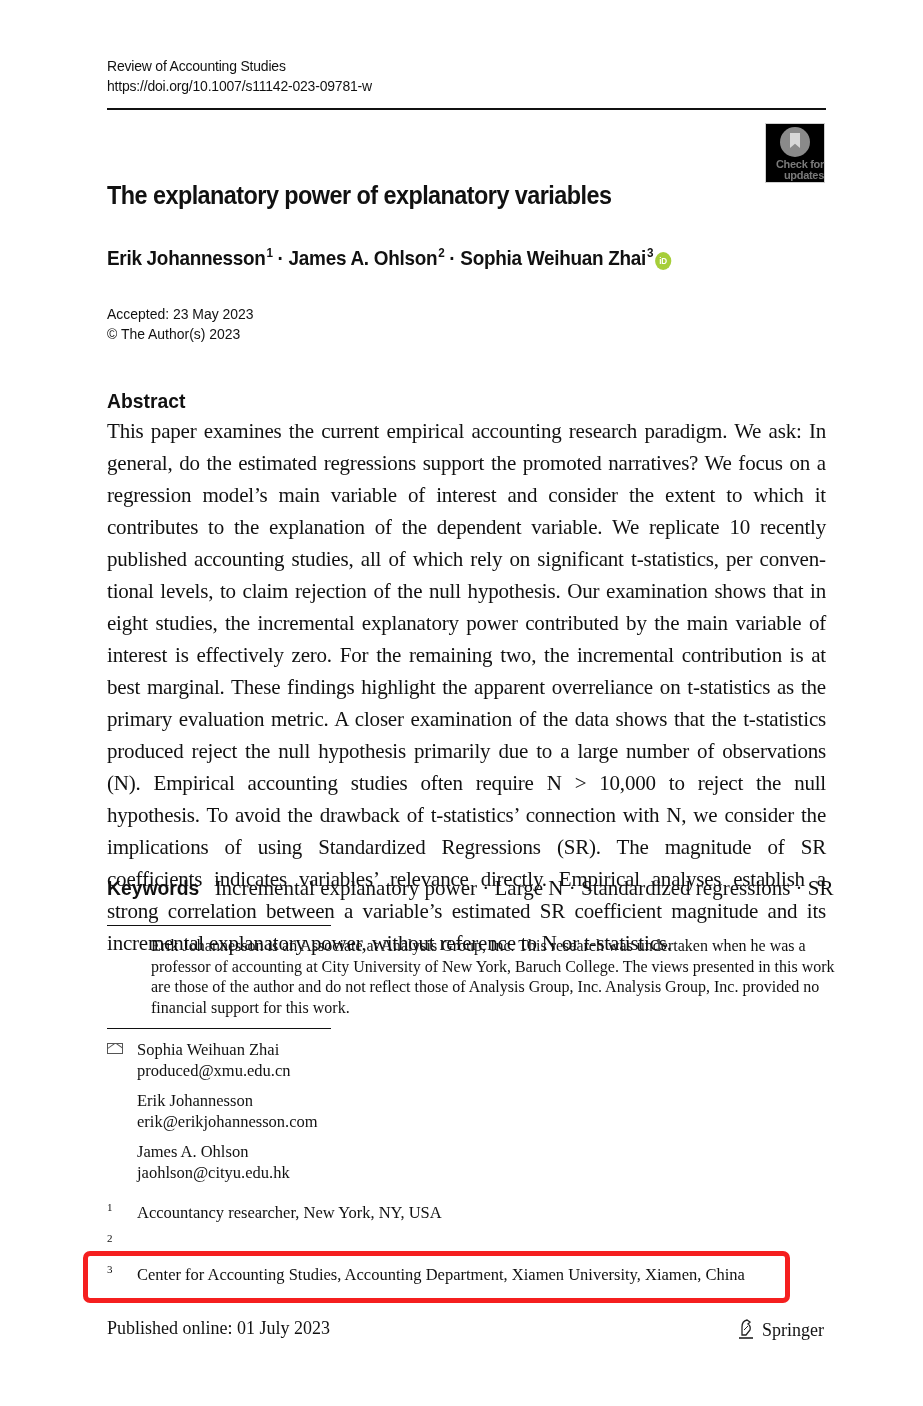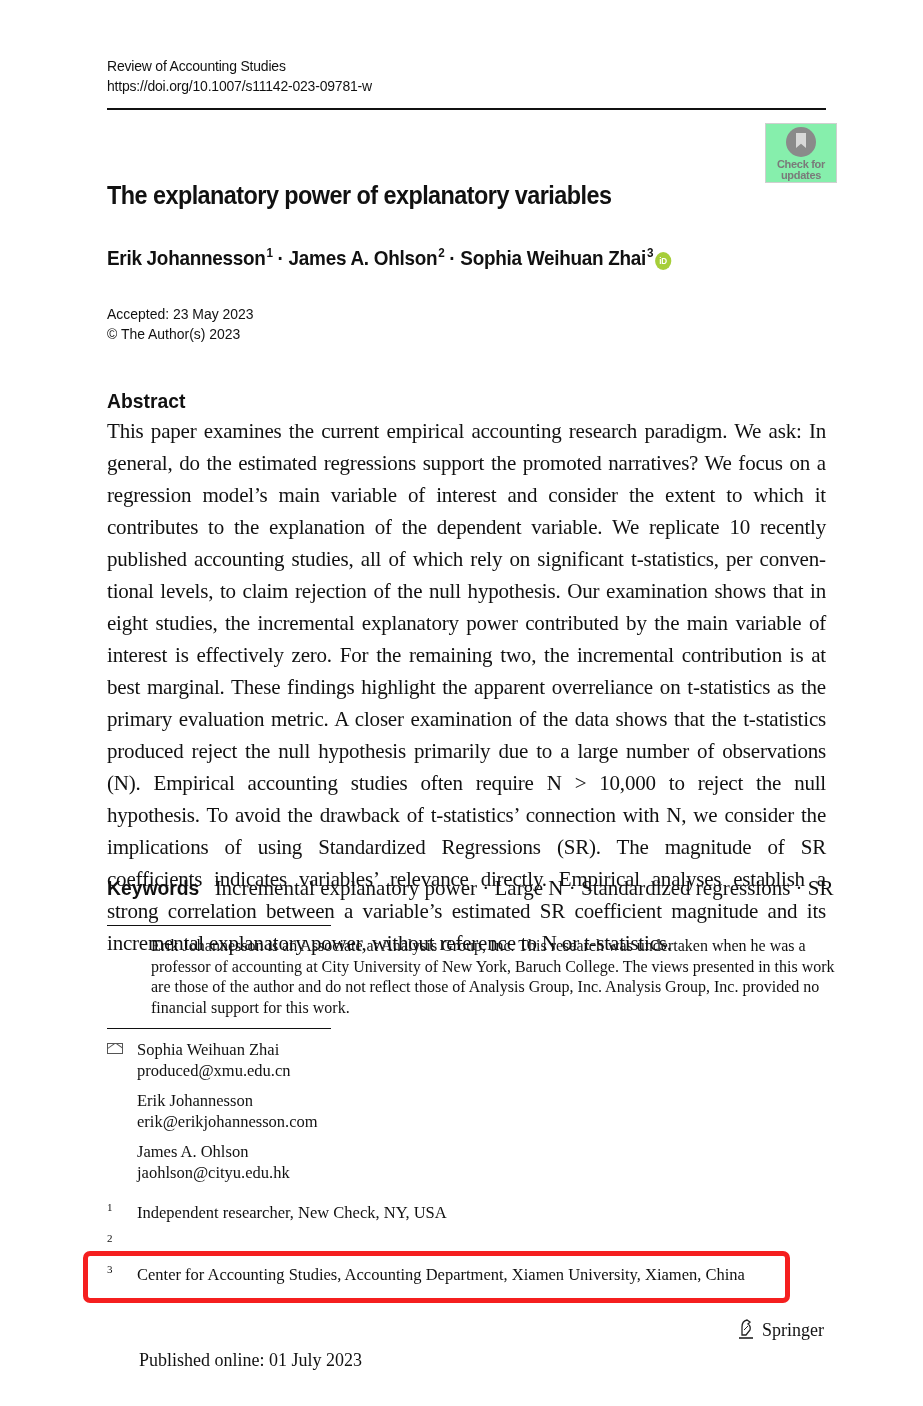--- a/index.html
+++ b/index.html
@@ -4,21 +4,21 @@
 <style>
   html, body { margin: 0; padding: 0; background: #ffffff; }
   body { width: 923px; height: 1406px; position: relative; overflow: hidden; color: #111; }
   .sans { font-family: "Liberation Sans", "DejaVu Sans", sans-serif; }
   .serif { font-family: "Liberation Serif", "DejaVu Serif", serif; }
   .abs { position: absolute; }
 
   .journal-header { left: 107px; top: 56px; font-size: 15.5px; line-height: 20px; letter-spacing: -0.2px; transform: scaleX(0.9); transform-origin: left top; }
   .header-rule { left: 107px; top: 108px; width: 719px; height: 2px; background: #111; }
 
-  .check-badge { left: 765px; top: 123px; width: 72px; height: 60px; background: #86efac; border: 1px solid #cfcfcf; box-sizing: border-box; text-align: center; }
+  .check-badge { left: 765px; top: 123px; width: 60px; height: 60px; background: #000000; border: 1px solid #cfcfcf; box-sizing: border-box; text-align: right; }
   .check-badge .circle { width: 30px; height: 30px; border-radius: 50%; background: #8a8a8a; margin: 3px auto 0; position: relative; }
   .check-badge .circle::after { content: ""; position: absolute; left: 10px; top: 6px; width: 10px; height: 15px; background: #d8d8d8; clip-path: polygon(0 0,100% 0,100% 100%,50% 72%,0 100%); }
   .check-badge .label { font-size: 11px; line-height: 11px; color: #7a7a7a; font-weight: bold; margin-top: 2px; letter-spacing: -0.3px; }
 
   .title { left: 107px; top: 180px; font-size: 26px; font-weight: bold; letter-spacing: -0.6px; transform: scaleX(0.9); transform-origin: left top; white-space: nowrap; }
 
   .authors { left: 107px; top: 245px; font-size: 21px; font-weight: bold; white-space: nowrap; transform: scaleX(0.9); transform-origin: left top; letter-spacing: -0.3px; }
   .authors sup { font-size: 13px; vertical-align: 8px; margin-left: 1px; }
   .orcid { display: inline-block; width: 18px; height: 18px; border-radius: 50%; background: #a6ce39; color: #fff; font-size: 9px; line-height: 18px; text-align: center; vertical-align: 1px; margin-left: 2px; font-weight: bold; }
 
@@ -39,21 +39,21 @@
   .mail-icon::before, .mail-icon::after { content: ""; position: absolute; top: -1px; width: 1px; height: 20px; background: #555; }
   .mail-icon::before { left: 7px; transform: rotate(-55deg); transform-origin: top; }
   .mail-icon::after { left: 7px; transform: rotate(55deg); transform-origin: top; }
 
   .affils { left: 107px; top: 1202px; font-size: 16.5px; line-height: 21px; }
   .affil { position: relative; padding-left: 30px; height: 31px; }
   .affil .num { position: absolute; left: 0; top: -5px; font-size: 11px; }
 
   .highlight-box { left: 83px; top: 1251px; width: 707px; height: 52px; border: 5px solid #f51f1f; border-radius: 7px; box-sizing: border-box; }
 
-  .published { left: 107px; top: 1350px; font-size: 18px; margin-left: 32px; }
+  .published { left: 107px; top: 1318px; font-size: 18px; }
   .springer { left: 736px; top: 1318px; font-size: 18px; white-space: nowrap; }
   .springer .horse { display: inline-block; width: 20px; height: 22px; vertical-align: -4px; margin-right: 6px; }
 </style>
 </head>
 <body>
 
 <div class="abs journal-header sans">
   <div>Review of Accounting Studies</div>
   <div>https://doi.org/10.1007/s11142-023-09781-w</div>
 </div>
@@ -99,21 +99,21 @@
   </div>
   <div class="contact">
     <div>James A. Ohlson</div>
     <div>jaohlson@cityu.edu.hk</div>
   </div>
 </div>
 
 <div class="abs affils serif">
   <div class="affil">
     <span class="num">1</span>
-    <span>Independent researcher, New Check, NY, USA</span>
+    <span>Accountancy researcher, New York, NY, USA</span>
   </div>
   <div class="affil">
     <span class="num">2</span>
   </div>
   <div class="affil">
     <span class="num">3</span>
     <span>Center for Accounting Studies, Accounting Department, Xiamen University, Xiamen, China</span>
   </div>
 </div>
 

